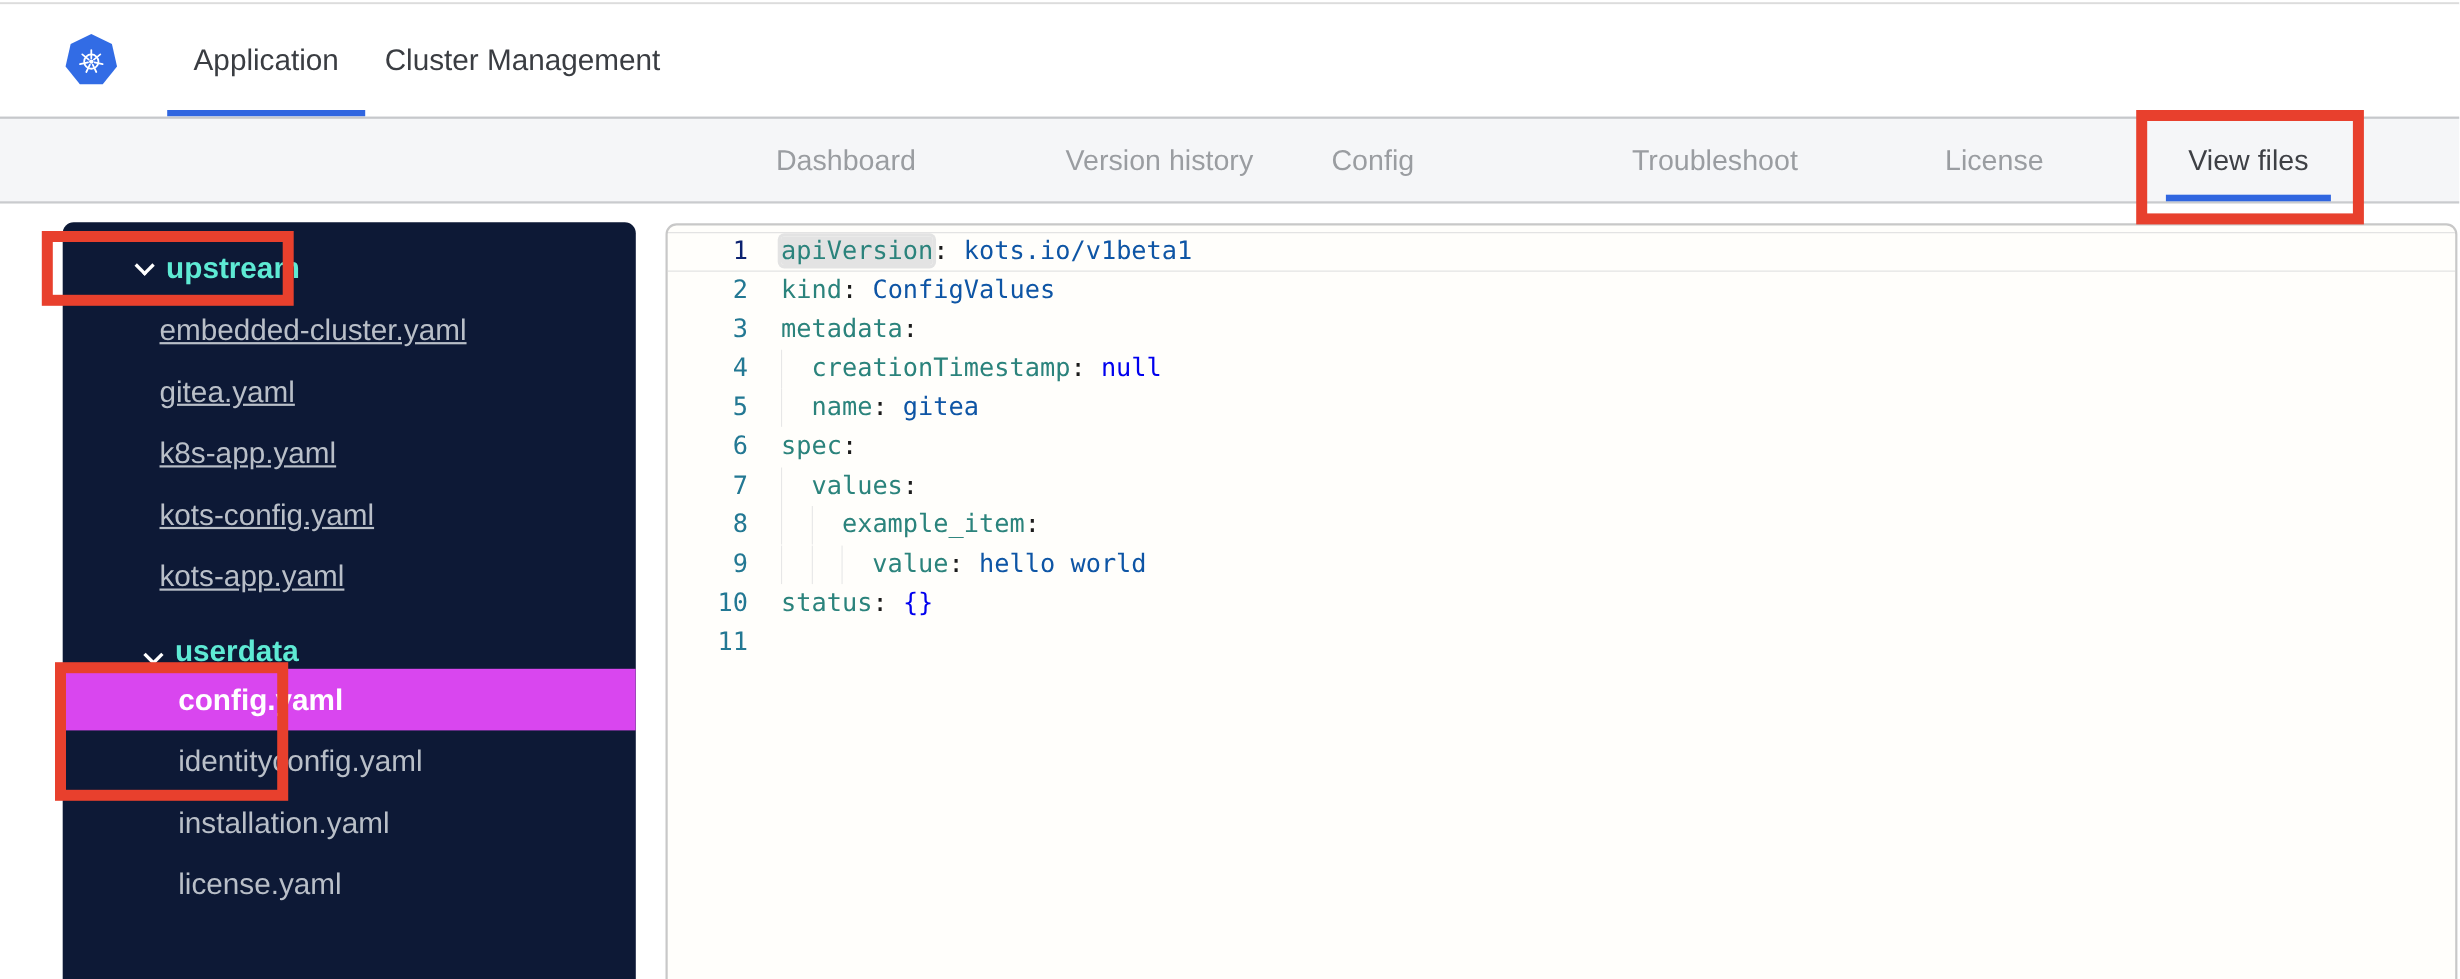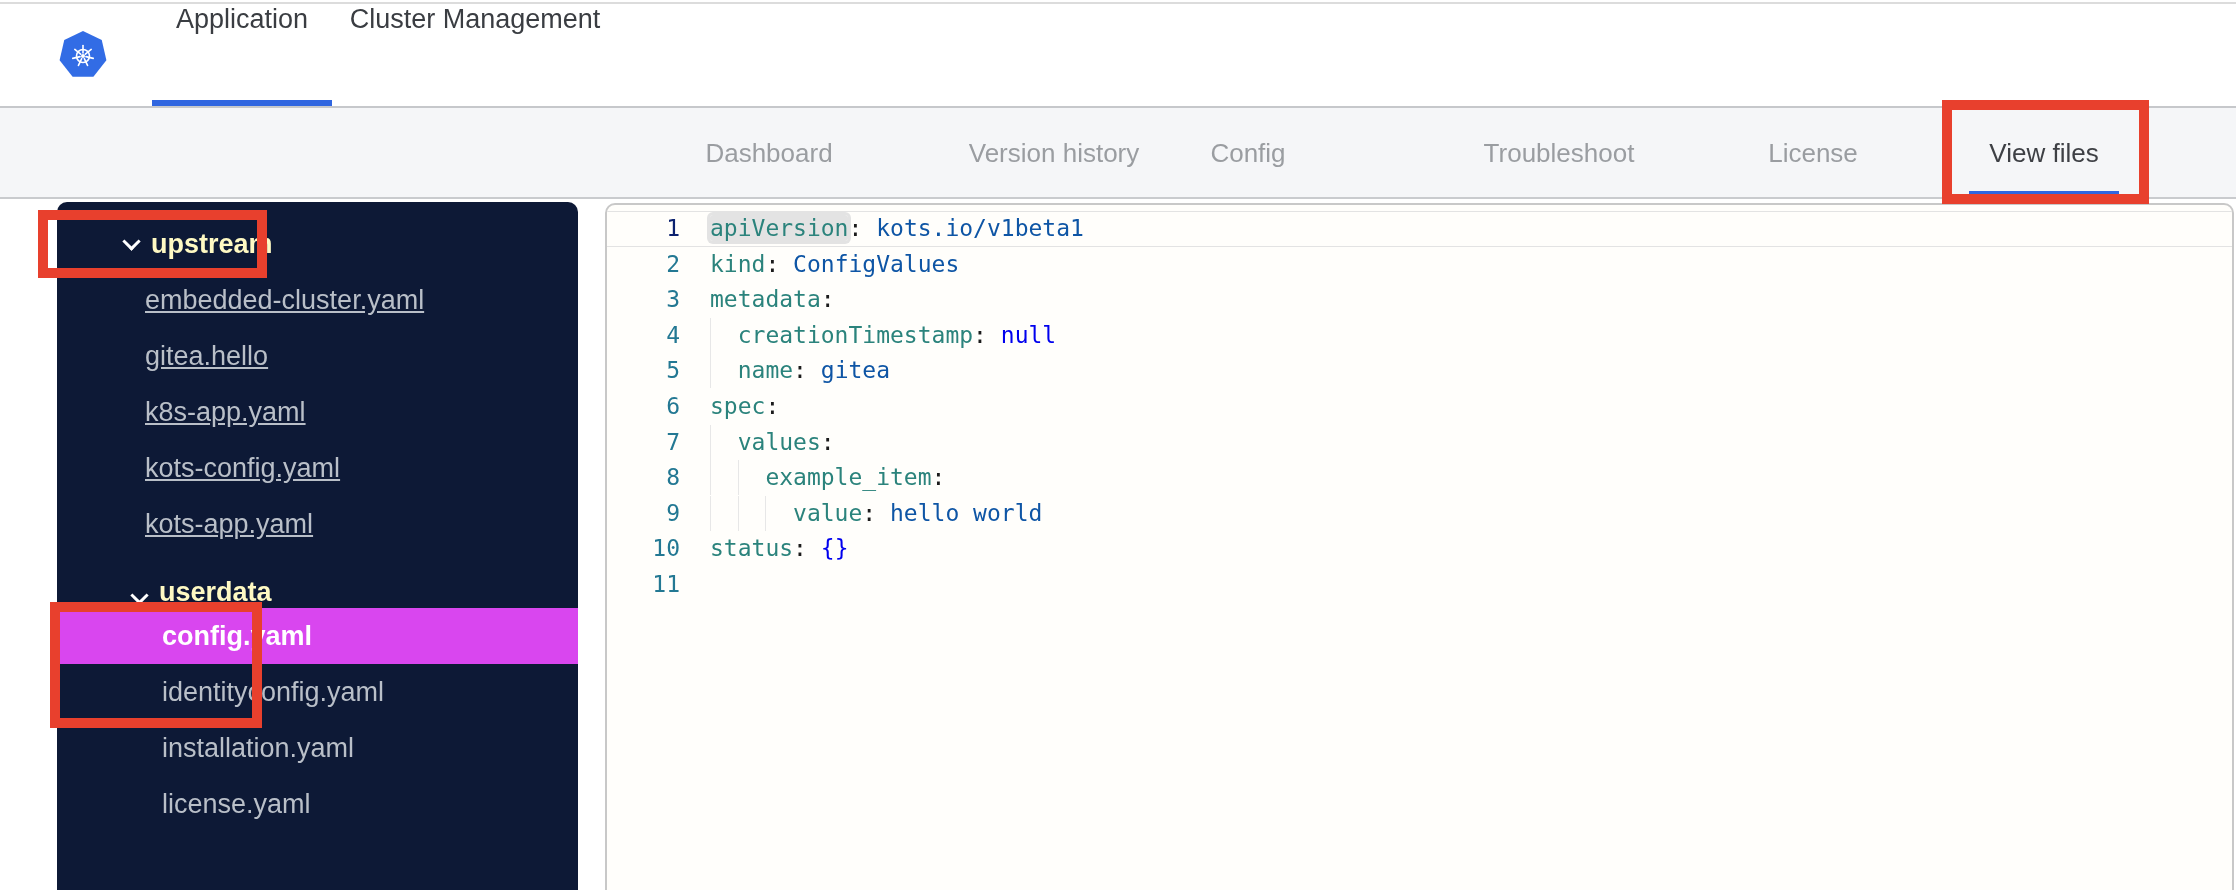--- a/index.html
+++ b/index.html
@@ -4,40 +4,40 @@
 <style>
   * { margin:0; padding:0; box-sizing:border-box; }
   html,body { background:#ffffff; }
   body { font-family:"Liberation Sans", sans-serif; }
   #canvas { position:relative; width:2236px; height:890px; background:#fff; overflow:hidden; }
 
   
   .top-hairline { position:absolute; top:2px; left:0; width:2236px; height:2px; background:#dcdcdc; }
   .header { position:absolute; top:4px; left:0; width:2236px; height:102px; background:#fff; }
   .logo { position:absolute; left:58px; top:26px; width:50px; height:50px; }
-  .tab { position:absolute; top:0; height:102px; display:flex; align-items:flex-start; justify-content:center;
+  .tab { position:absolute; top:0; height:102px; display:flex; align-items:center; justify-content:center;
          font-size:27px; color:#3a3d42; cursor:pointer; }
   .tab-app { left:152px; width:180px; }
   .tab-app .tab-underline { position:absolute; left:0; bottom:0; width:100%; height:6px; background:#3066e0; }
   .tab-cluster { left:340px; width:270px; }
 
   
-  .subnav { position:absolute; top:106px; left:0; width:2236px; height:93px; background:#f5f6f8;
+  .subnav { position:absolute; top:106px; left:0; width:2236px; height:79px; background:#f5f6f8;
             border-top:2px solid #c6c8cb; border-bottom:2px solid #c9cbce; }
   .subnav-item { position:absolute; top:50%; transform:translate(-50%,-50%); font-size:26px;
                  color:#9a9da1; white-space:nowrap; cursor:pointer; }
   .subnav-item.active { color:#3e4045; }
   .subnav-active-bar { position:absolute; bottom:0; left:1969px; width:150px; height:6px; background:#3066e0; }
 
   
   .sidebar { position:absolute; left:57px; top:202px; width:521px; height:700px; background:#0d1936;
              border-radius:10px 10px 0 0; padding-top:14px; overflow:hidden; }
   .tree-row { height:56px; display:flex; align-items:center; font-size:27px; color:#b9bfc8;
               cursor:pointer; white-space:nowrap; }
-  .tree-row.folder { color:#fef9c3; font-weight:bold; }
+  .tree-row.folder { color:#5eead4; font-weight:bold; }
   .tree-row.selected { background:#d946ef; color:#ffffff; font-weight:bold; }
   .pl-upstream { padding-left:68px; }
   .pl-l1 { padding-left:88px;text-decoration:underline; }
   .pl-userdata { padding-left:76px;align-items:flex-end; }
   .pl-l2 { padding-left:105px; }
   .chev { display:inline-block; width:13px; height:13px; border-left:3px solid #fff; border-bottom:3px solid #fff;
           transform:rotate(-45deg); margin-right:13px; margin-bottom:6px; }
 
   
   .editor { position:absolute; left:605px; top:203px; width:1629px; height:700px; background:#fffefb;
@@ -104,21 +104,21 @@
 
   <div class="sidebar">
     <div class="tree-row folder pl-upstream">
       <span class="chev"></span>
       <span>upstream</span>
     </div>
     <div class="tree-row pl-l1">
       <span>embedded-cluster.yaml</span>
     </div>
     <div class="tree-row pl-l1">
-      <span>gitea.hello</span>
+      <span>gitea.yaml</span>
     </div>
     <div class="tree-row pl-l1">
       <span>k8s-app.yaml</span>
     </div>
     <div class="tree-row pl-l1">
       <span>kots-config.yaml</span>
     </div>
     <div class="tree-row pl-l1">
       <span>kots-app.yaml</span>
     </div>

